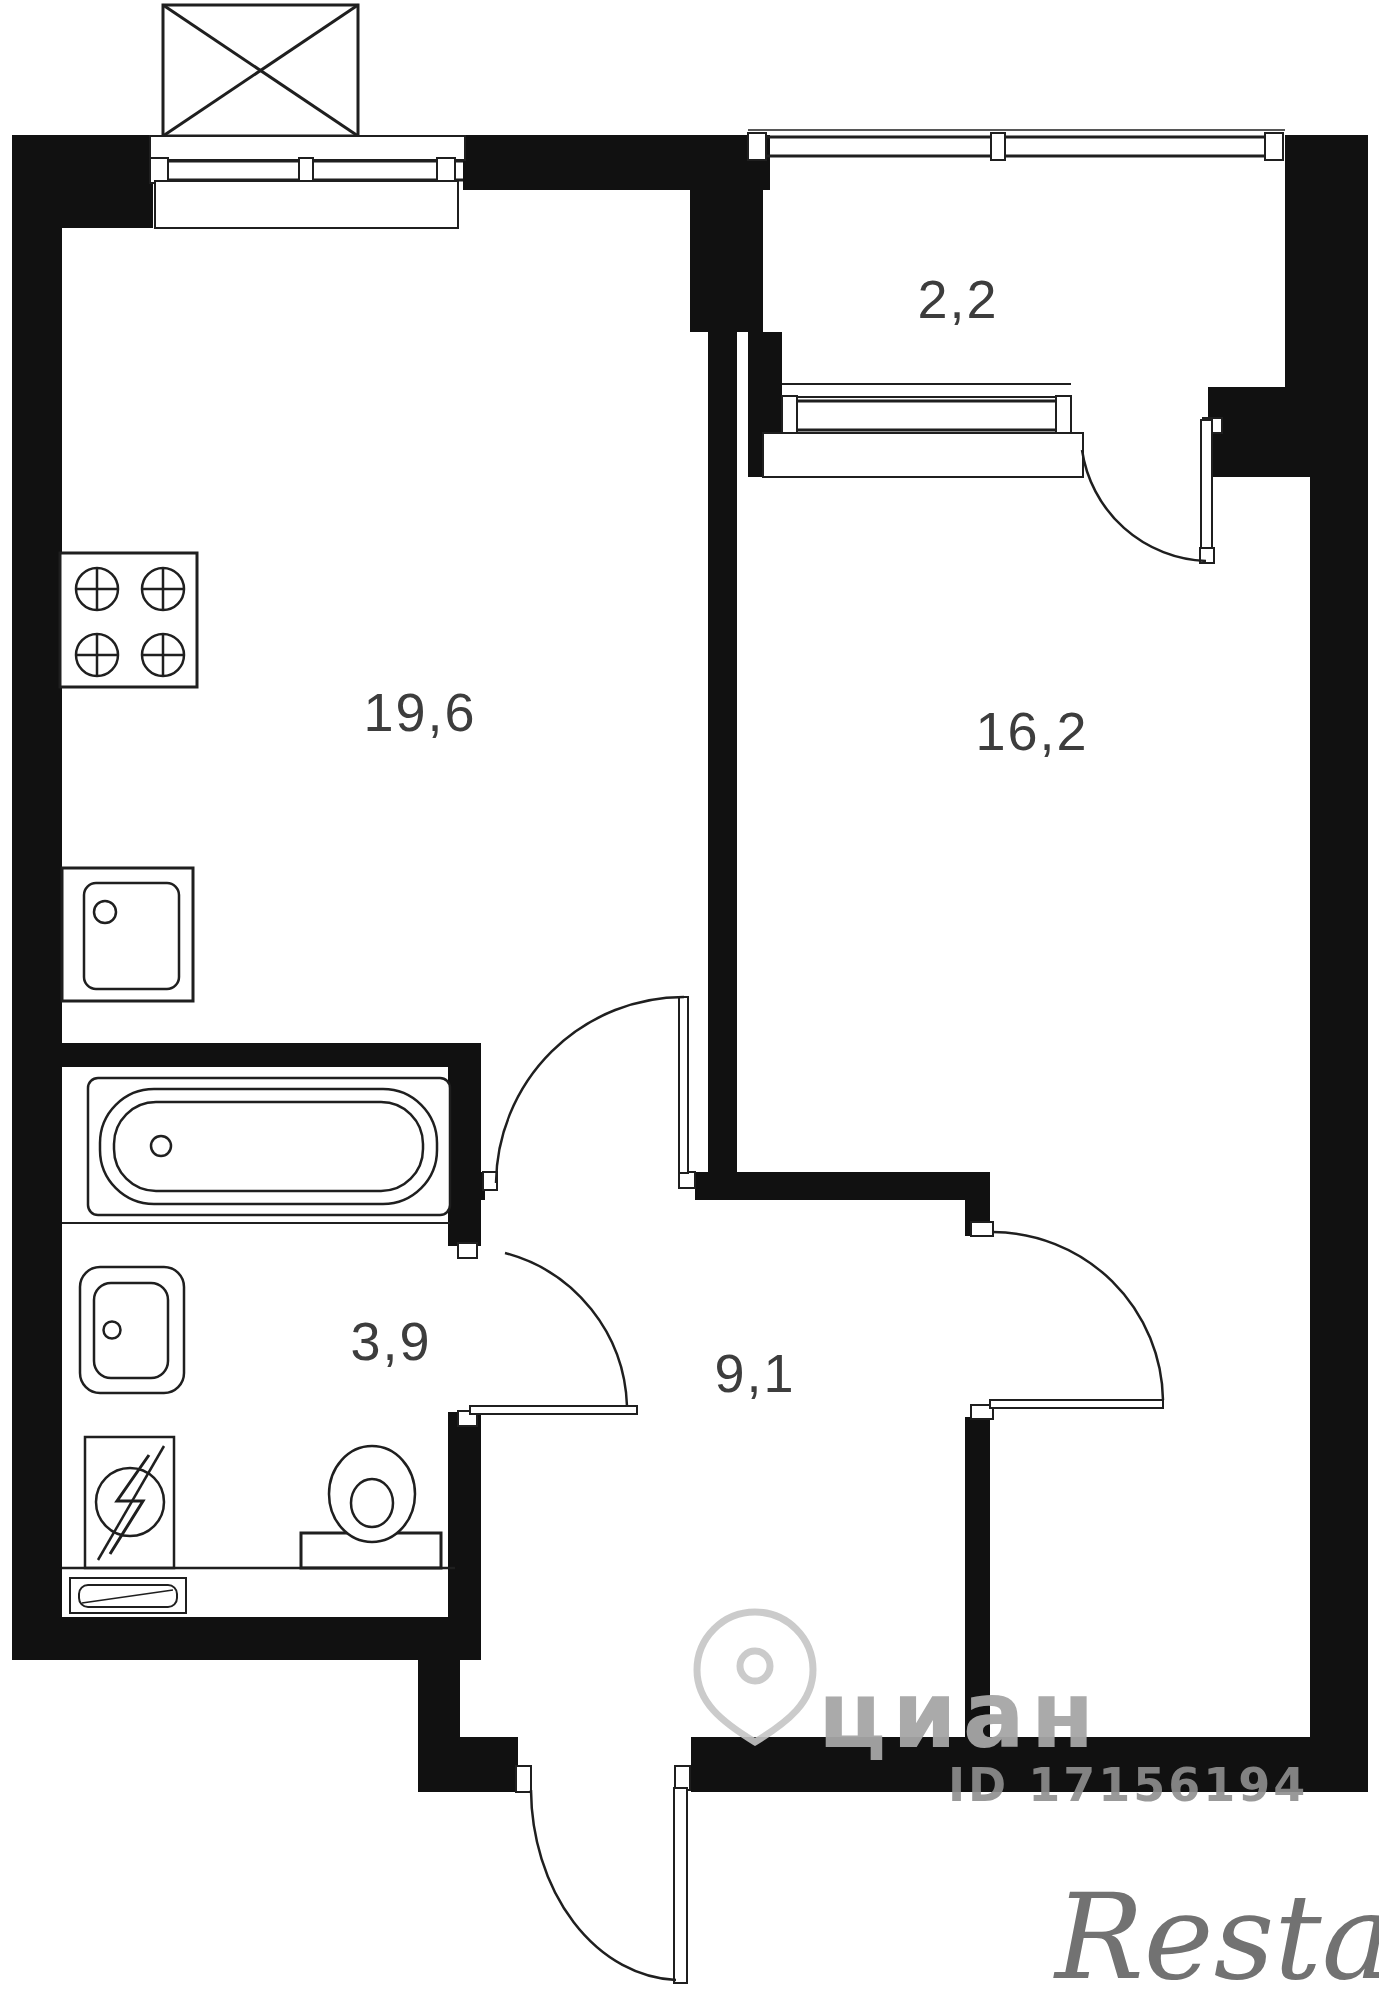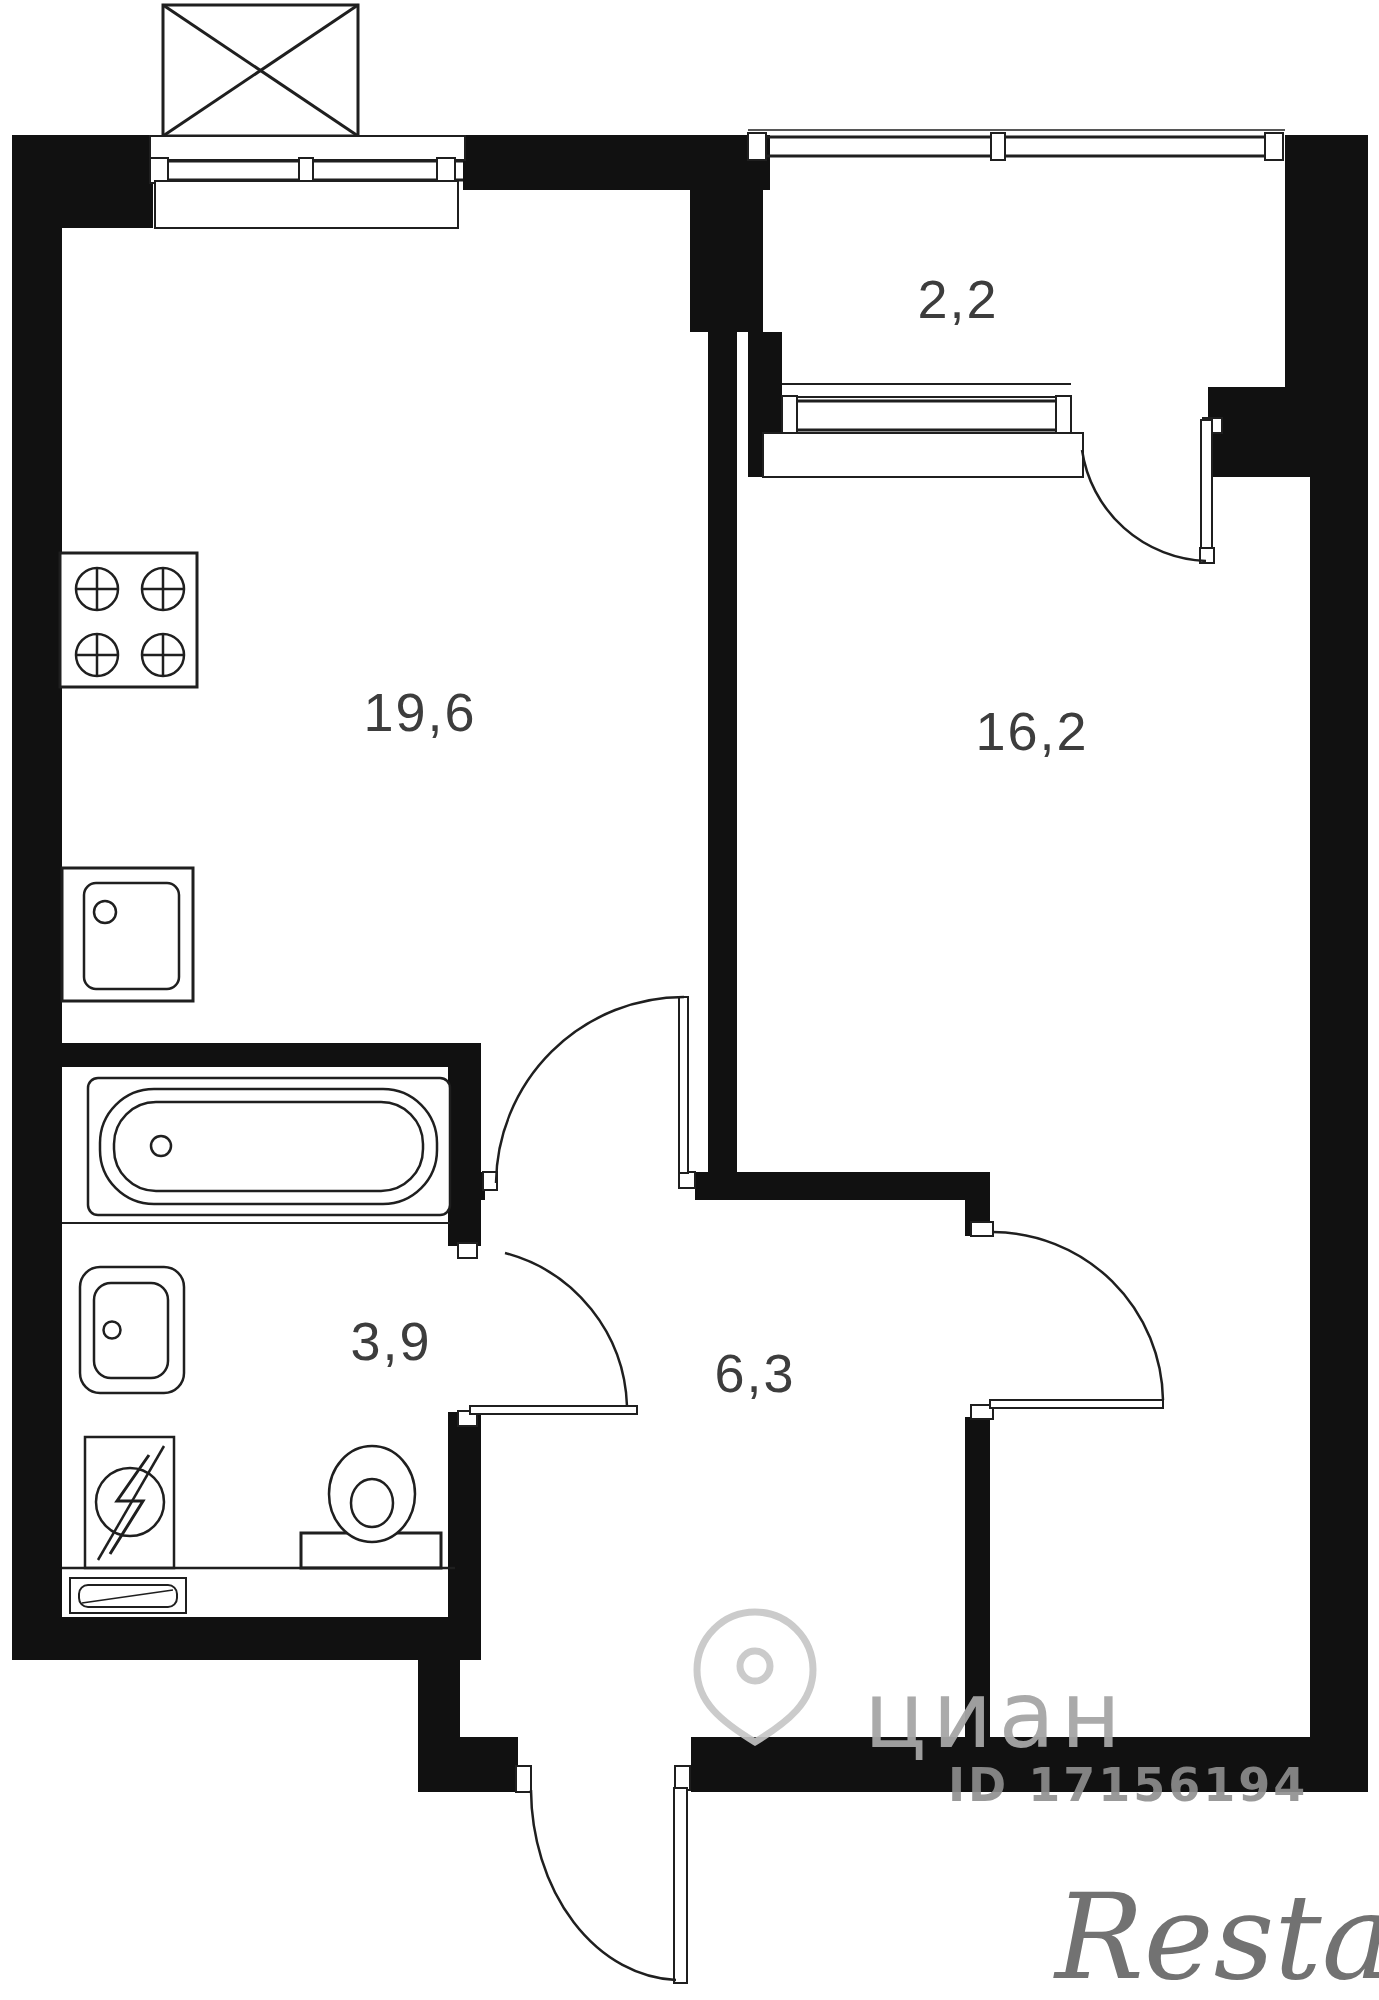--- a/index.html
+++ b/index.html
@@ -17,27 +17,26 @@
     font-size:54px;
     letter-spacing:2px;
     color:#3d3d3d;
     white-space:nowrap;
     font-family:Liberation Sans, sans-serif;
   }
   .wm-logo{
     position:absolute;
     left:818px;top:1662px;
     font-family:"DejaVu Sans", sans-serif;
-    font-weight:normal;
+    font-weight:bold;
     font-size:92px;
     letter-spacing:6px;
     color:#a6a6a6;
     opacity:0.95;
     white-space:nowrap;
-    margin-left:46px;
   }
   .wm-id{
     position:absolute;
     left:948px;top:1758px;
     font-family:"DejaVu Sans", sans-serif;
     font-weight:bold;
     font-size:46px;
     letter-spacing:3px;
     color:#8f8f8f;
     opacity:0.9;
@@ -215,19 +214,19 @@
     <g fill="none" stroke="#c6c6c6" stroke-width="7" opacity="0.9">
       <path d="M 755 1612 C 723 1612 697 1638 697 1670 C 697 1702 722 1722 755 1742 C 788 1722 813 1702 813 1670 C 813 1638 787 1612 755 1612 Z"></path>
       <circle cx="755" cy="1666" r="15"></circle>
     </g>
   </svg>
 
   <div class="area-label" style="left:420px;top:712px;">19,6</div>
   <div class="area-label" style="left:958px;top:299px;">2,2</div>
   <div class="area-label" style="left:1032px;top:731px;">16,2</div>
   <div class="area-label" style="left:391px;top:1341px;text-align:center;">3,9</div>
-  <div class="area-label" style="left:755px;top:1373px;">6,3</div>
+  <div class="area-label" style="left:755px;top:1373px;">9,1</div>
 
   <div class="wm-logo">циан</div>
   <div class="wm-id">ID 17156194</div>
   <div class="wm-agency">Restate</div>
 
 </div>
 
 </body></html>

